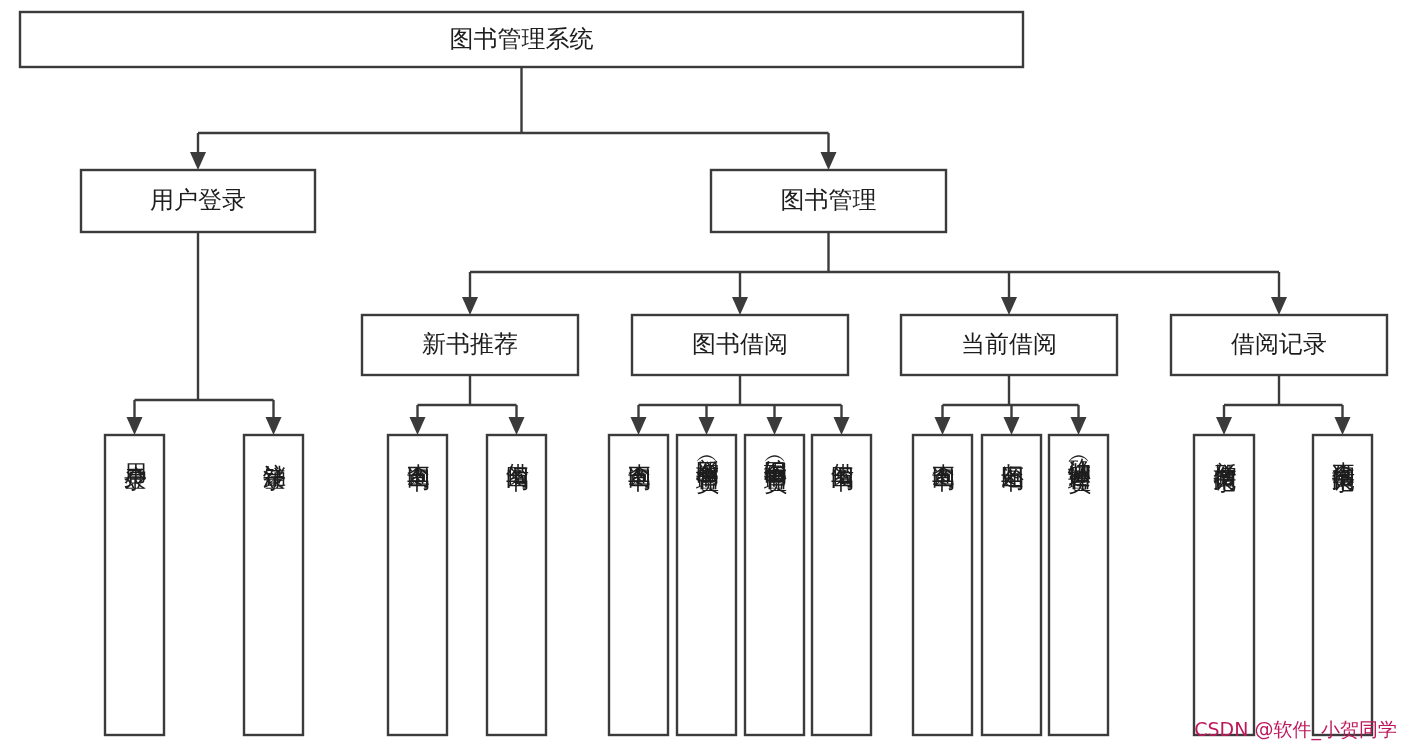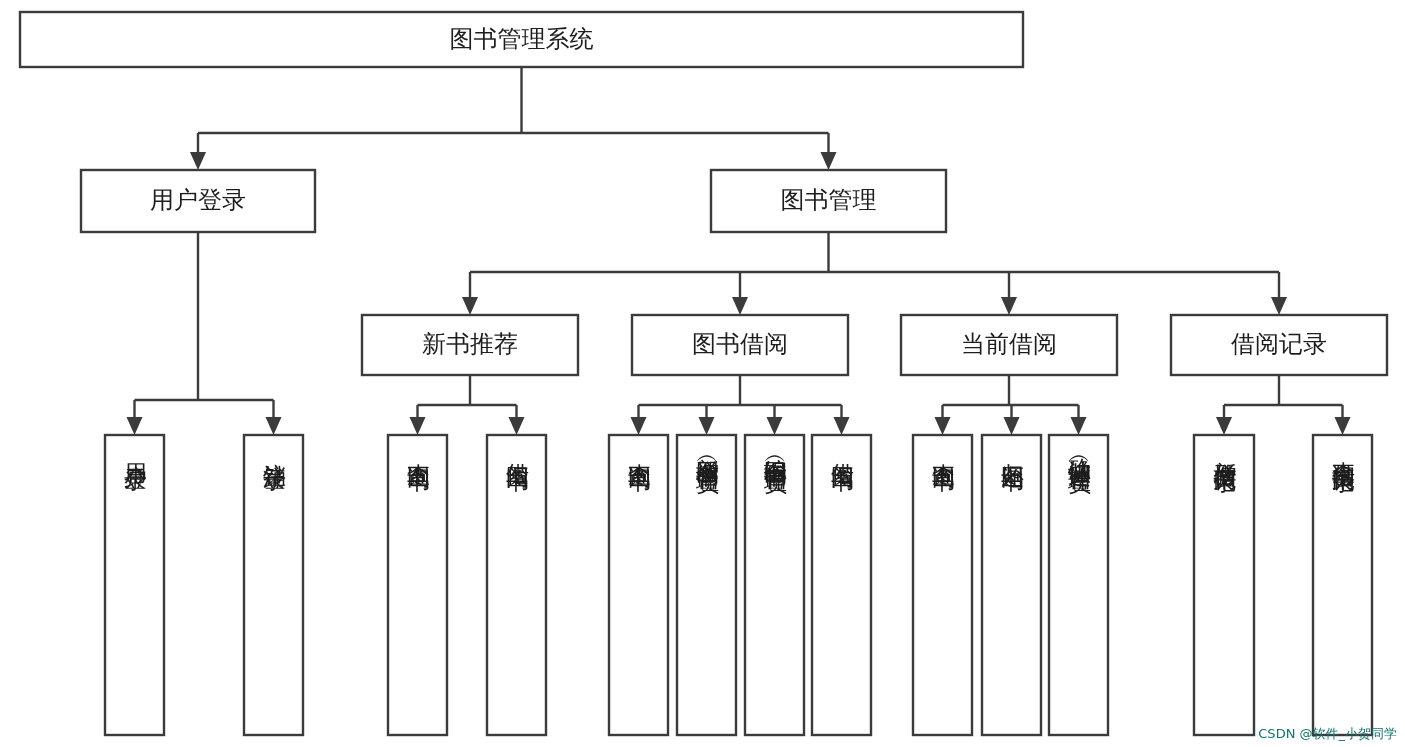--- a/index.html
+++ b/index.html
@@ -49,22 +49,22 @@
   }
   .arrow-head {
     fill: #3b3b3b;
     stroke: none;
   }
   .watermark {
     position: absolute;
     right: 8px;
     bottom: 4px;
     font-family: "DejaVu Sans", "Liberation Sans", sans-serif;
-    font-size: 13px;
-    color: #0f766e;
+    font-size: 19px;
+    color: #be185d;
     white-space: nowrap;
     user-select: none;
     pointer-events: none;
   }
 </style>
 </head>
 <body>
 
 <svg id="diagram" viewBox="0 0 1405 747">
     <g>

